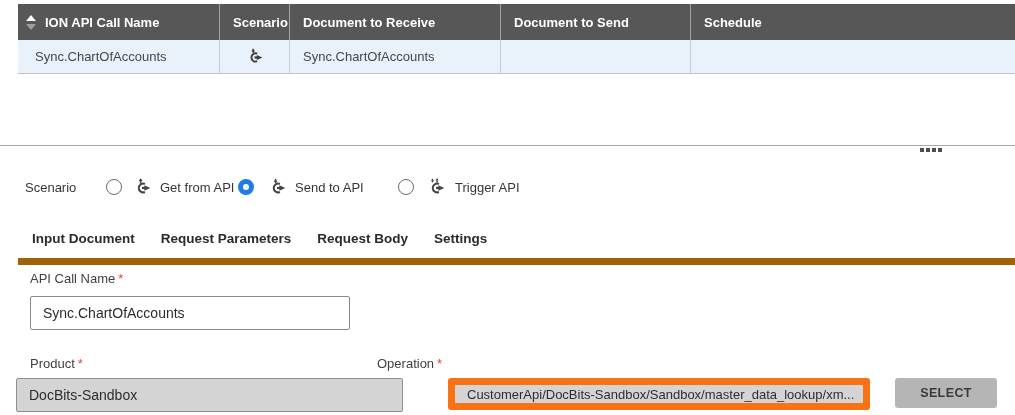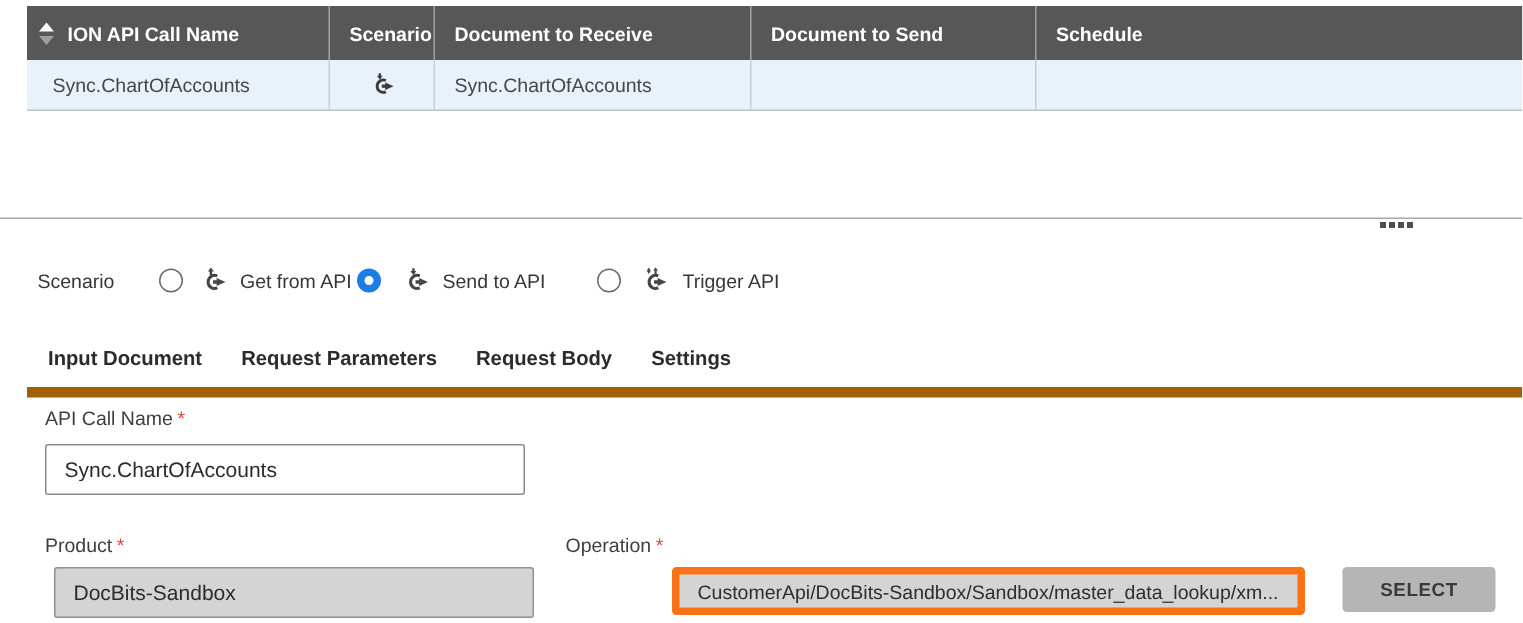--- a/index.html
+++ b/index.html
@@ -37,21 +37,21 @@
   .tabs { position:absolute; top:227px; left:18px; right:0; display:flex; gap:22px; padding-left:12px; border-bottom:7px solid #a16207; }
   .tab { font-size:13.5px; color:#2b2b2b; font-weight:600; padding:4px 2px 10px; cursor:pointer; border-bottom:3px solid transparent; margin-bottom:-1px; }
   .tab.active { color:#1b7cd4; border-bottom-color:#1b7cd4; }
 
   
   .flabel { position:absolute; font-size:13px; color:#3f3f3f; }
   .req { color:#e0443a; margin-left:3px; }
   .tinput { position:absolute; height:34px; border:1px solid #8a8a8a; border-radius:2px; background:#fff; font-size:14px; color:#2c2c2c; padding:0 12px; font-family:"Liberation Sans", sans-serif; }
   .tinput.dis { background:#d4d4d4; border-color:#909090; }
   .post-badge { position:absolute; left:377px; top:378px; width:55px; height:34px; background:#38c274; border-radius:3px; color:#20352a; font-size:13px; font-weight:600; display:flex; align-items:center; justify-content:center; }
-  .op-path { position:absolute; left:448px; top:378px; width:422px; height:32px; background:#d4d4d4; border:5px solid #f97316; border-radius:3px; font-size:13px; color:#2e2e2e; display:flex; align-items:center; padding:0 12px; white-space:nowrap; overflow:hidden; }
+  .op-path { position:absolute; left:448px; top:378px; width:422px; height:32px; background:#d4d4d4; border:7px solid #f97316; border-radius:3px; font-size:13px; color:#2e2e2e; display:flex; align-items:center; padding:0 12px; white-space:nowrap; overflow:hidden; }
   .select-btn { position:absolute; left:895px; top:378px; width:102px; height:30px; background:#b5b5b5; border:none; border-radius:3px; font-size:12.5px; font-weight:bold; color:#3a3a3a; letter-spacing:.4px; cursor:pointer; font-family:"Liberation Sans", sans-serif; }
 </style>
 </head>
 <body>
 
 <svg width="0" height="0" style="position:absolute">
   <defs>
     <g id="api-loop">
       <path d="M12.5 6.3 A4.6 4.6 0 1 0 12.5 14.7" fill="none" stroke="currentColor" stroke-width="2.1"></path>
       <path d="M9.5 10.5 L13 10.5" stroke="currentColor" stroke-width="2.4"></path>
@@ -153,21 +153,21 @@
   </div>
 
   <div class="flabel" style="left:30px; top:271px">
     <span>API Call Name</span><span class="req">*</span>
   </div>
   <input class="tinput" style="left: 30px; top: 296px; width: 320px;" value="Sync.ChartOfAccounts">
 
   <div class="flabel" style="left:30px; top:356px">
     <span>Product</span><span class="req">*</span>
   </div>
-  <input class="tinput dis" style="left: 36px; top: 378px; width: 320px;" value="DocBits-Sandbox">
+  <input class="tinput dis" style="left: 16px; top: 378px; width: 387px;" value="DocBits-Sandbox">
 
   <div class="flabel" style="left:377px; top:356px">
     <span>Operation</span><span class="req">*</span>
   </div>
   <div class="op-path">CustomerApi/DocBits-Sandbox/Sandbox/master_data_lookup/xm...</div>
   <button class="select-btn">SELECT</button>
 
 </div>
 
 </body></html>

